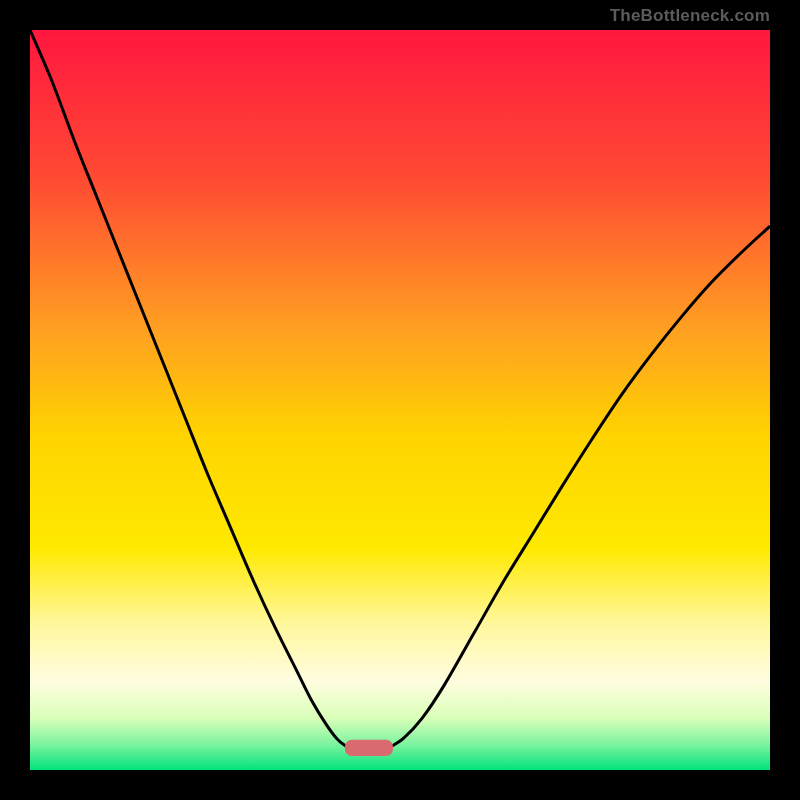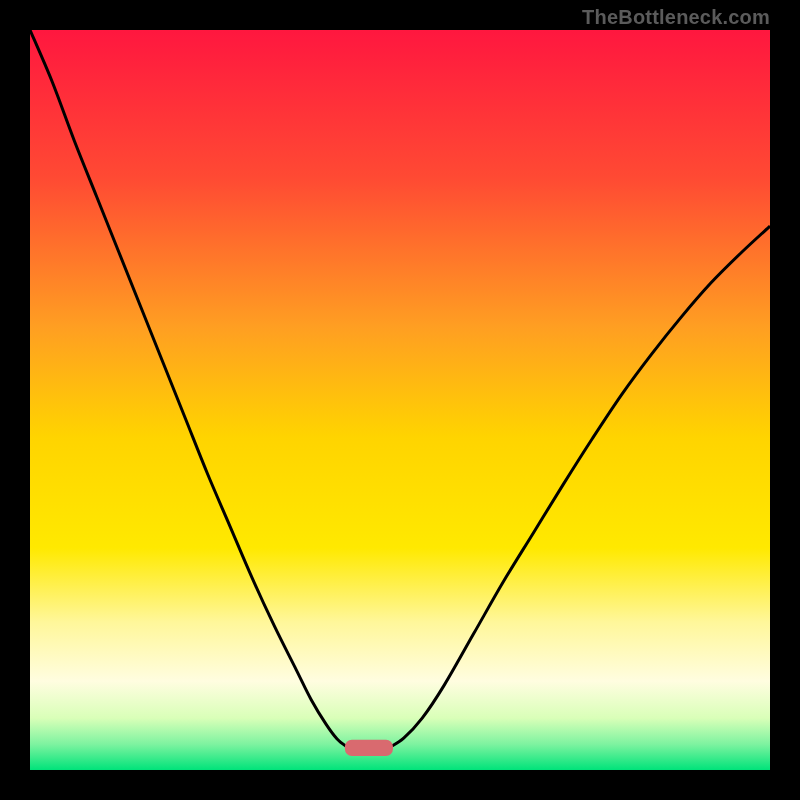--- a/index.html
+++ b/index.html
@@ -23,21 +23,21 @@
     position: absolute;
     left: 0;
     top: 0;
     width: 740px;
     height: 740px;
   }
   .watermark {
     position: absolute;
     top: 6px;
     right: 30px;
-    font-size: 20px;
+    font-size: 17px;
     font-weight: 600;
     color: #5b5b5b;
     letter-spacing: 0.2px;
   }
 </style>
 </head>
 <body>
 
 <div class="watermark">TheBottleneck.com</div>
 

